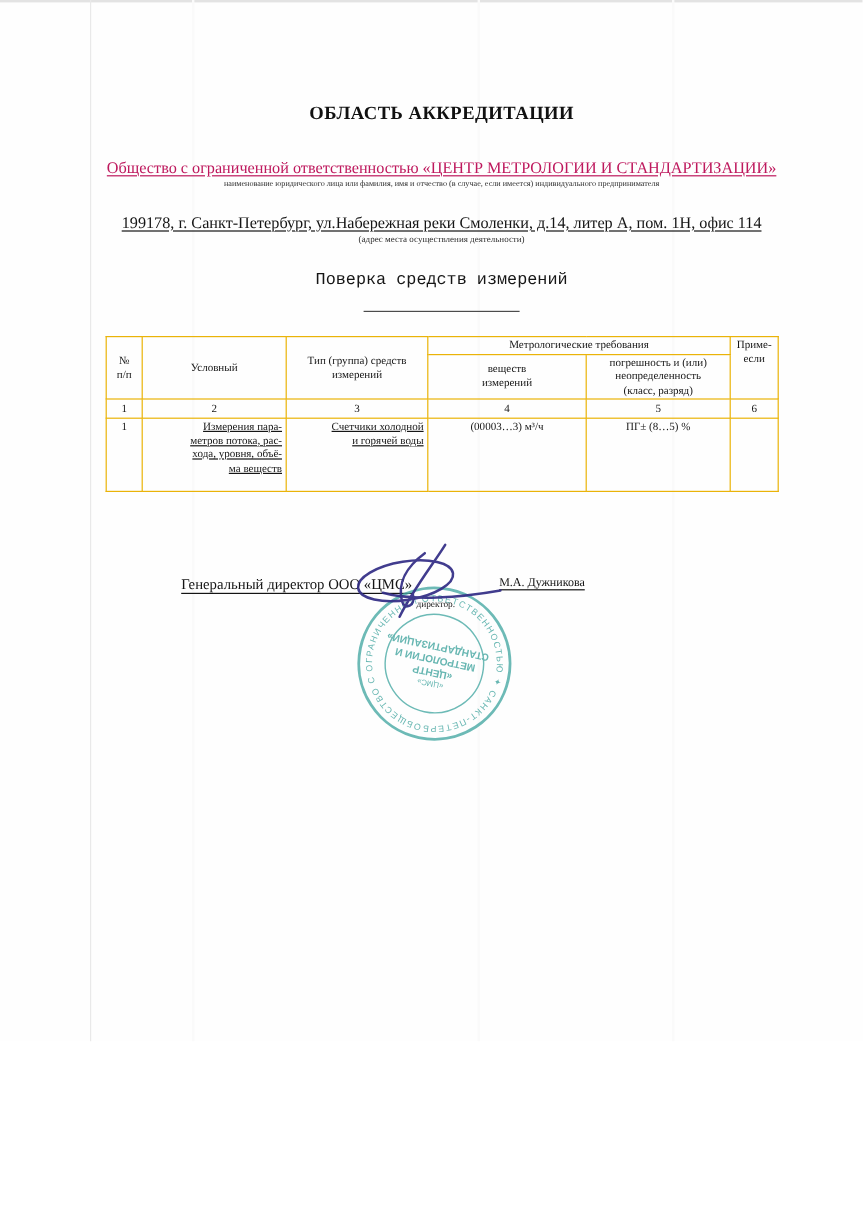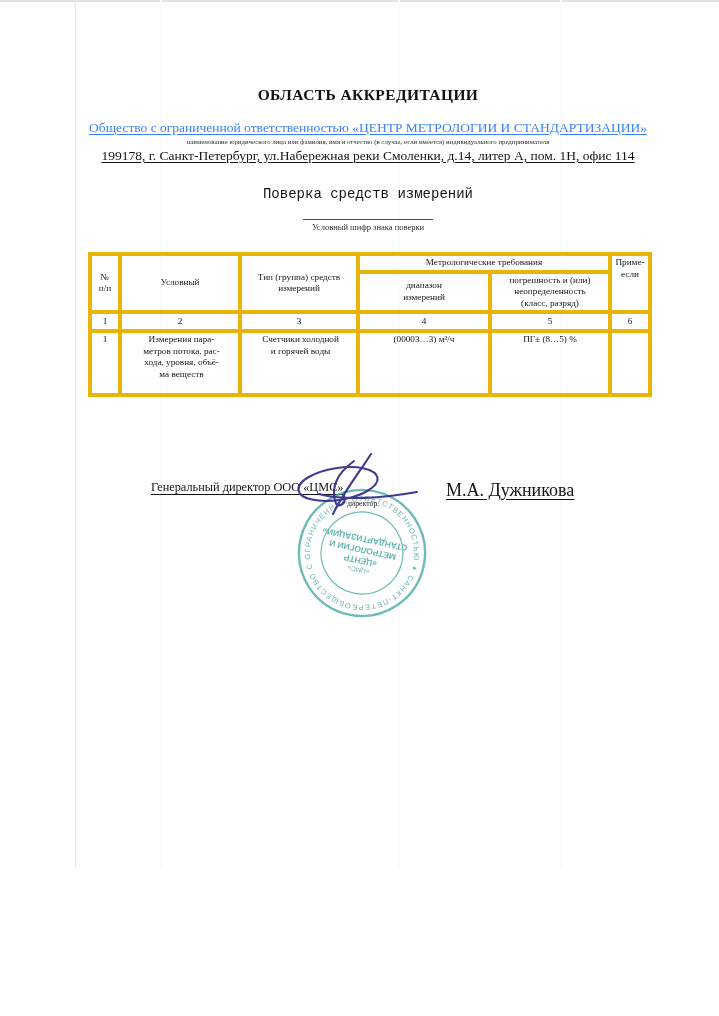--- a/index.html
+++ b/index.html
@@ -7,44 +7,44 @@
         font-family:"Liberation Serif", serif;color:#1b1b1b;}
   
   .scan-top{position:absolute;left:0;top:0;width:719px;height:2px;background:#e3e3e3;}
   .scan-left{position:absolute;left:75px;top:0;width:1px;height:1016px;background:#e9e9e9;}
   .scan-streak{position:absolute;top:0;width:2px;height:1016px;background:#fafafa;}
   .scan-bottom{position:absolute;left:0;top:1009px;width:252px;height:3px;
                background:linear-gradient(to right,#343434 0%,#5c5c5c 45%,#a9a9a9 75%,rgba(255,255,255,0) 100%);}
   
   .content{position:absolute;left:76px;top:0;width:584px;text-align:center;}
   .doc-title{margin-top:86px;font-size:15.5px;font-weight:bold;letter-spacing:.4px;color:#111;}
-  .org-name{margin-top:16px;font-size:13.5px;line-height:16.5px;text-decoration:underline;
-            text-underline-offset:2px;color:#3b82f6;}
+  .org-name{margin-top:28px;font-size:13.5px;line-height:16.5px;text-decoration:underline;
+            text-underline-offset:2px;color:#be185d;}
   .tiny-caption{font-size:6.8px;color:#2e2e2e;margin-top:1px;}
-  .address{margin-top:3px;font-size:13.5px;line-height:16.5px;text-decoration:underline;
+  .address{margin-top:21px;font-size:13.5px;line-height:16.5px;text-decoration:underline;
            text-underline-offset:2px;color:#151515;}
   .addr-caption{font-size:7.5px;color:#2e2e2e;margin-top:1px;}
   .activity{margin-top:22px;font-size:14px;color:#161616;font-family:Liberation Mono, monospace;}
   .cipher-line{width:130px;border-top:1px solid #4c4c4c;margin:17px auto 2px auto;height:0;}
   .cipher-caption{font-size:8.5px;color:#2e2e2e;}
   
   table.acc{border-collapse:collapse;margin:20px auto 0 12px;table-layout:fixed;width:560px;}
-  table.acc td{border:4px solid #eab308;font-size:9.2px;line-height:11.5px;padding:1px 3px;
+  table.acc td{border:1px solid #eab308;font-size:9.2px;line-height:11.5px;padding:1px 3px;
                color:#161616;}
   td.ml{white-space:pre-line;}
   .hdr td{text-align:center;vertical-align:middle;}
   td.note-h{vertical-align:top;padding-top:3px;}
   .idx td{text-align:center;border-top:2px solid #383838;padding:0 2px;height:13px;}
   .datarow td{vertical-align:top;height:58px;}
   .c{text-align:center;}
-  .l{text-align:center;padding-left:6px !important;}
+  .l{text-align:right;padding-left:6px !important;text-decoration:underline;}
   
   .sig-label{position:absolute;left:115px;top:480px;font-size:12.3px;text-decoration:underline;
              text-underline-offset:3px;color:#141414;margin-left:36px;}
-  .sig-name{position:absolute;left:446px;top:480px;font-size:18px;text-decoration:underline;
+  .sig-name{position:absolute;left:416px;top:480px;font-size:10px;text-decoration:underline;
             text-underline-offset:3px;color:#141414;}
   .sig-caption{position:absolute;left:347px;top:499px;font-size:7.8px;color:#222;z-index:3;}
   .stamp-svg{position:absolute;left:296px;top:487px;z-index:2;opacity:.78;}
   .stamp-svg text{font-family:"Liberation Sans", sans-serif;fill:#3ea39d;}
   .sign-svg{position:absolute;left:283px;top:448px;z-index:4;}
 </style>
 </head>
 <body>
 
 <div class="page">
@@ -56,25 +56,25 @@
   <div class="scan-streak" style="left:560px"></div>
   <div class="scan-bottom"></div>
 
   <div class="content">
     <div class="doc-title">ОБЛАСТЬ АККРЕДИТАЦИИ</div>
 
     <div class="org-name">Общество с ограниченной ответственностью «ЦЕНТР МЕТРОЛОГИИ И СТАНДАРТИЗАЦИИ»</div>
     <div class="tiny-caption">наименование юридического лица или фамилия, имя и отчество (в случае, если имеется) индивидуального предпринимателя</div>
 
     <div class="address">199178, г. Санкт-Петербург, ул.Набережная реки Смоленки, д.14, литер А, пом. 1Н, офис 114</div>
+    <div class="addr-caption">(адрес места осуществления деятельности)</div>
 
     <div class="activity">Поверка средств измерений</div>
 
     <div class="cipher-line"></div>
-    <div class="cipher-caption">Условный шифр знака поверки</div>
 
     <table class="acc">
       <colgroup>
         <col style="width:30px">
           <col style="width:120px">
           <col style="width:118px">
         <col style="width:132px">
           <col style="width:120px">
           <col style="width:40px">
       </colgroup>
@@ -83,21 +83,21 @@
         <td rowspan="2" class="ml">№
 п/п</td>
         <td rowspan="2">Условный</td>
         <td rowspan="2" class="ml">Тип (группа) средств
 измерений</td>
         <td colspan="2">Метрологические требования</td>
         <td rowspan="2" class="ml note-h">Приме-
 если</td>
       </tr>
       <tr class="hdr">
-        <td class="ml">диапазон
+        <td class="ml">веществ
 измерений</td>
         <td class="ml">погрешность и (или)
 неопределенность
 (класс, разряд)</td>
       </tr>
       <tr class="idx">
         <td>1</td>
         <td>2</td>
         <td>3</td>
         <td>4</td>

